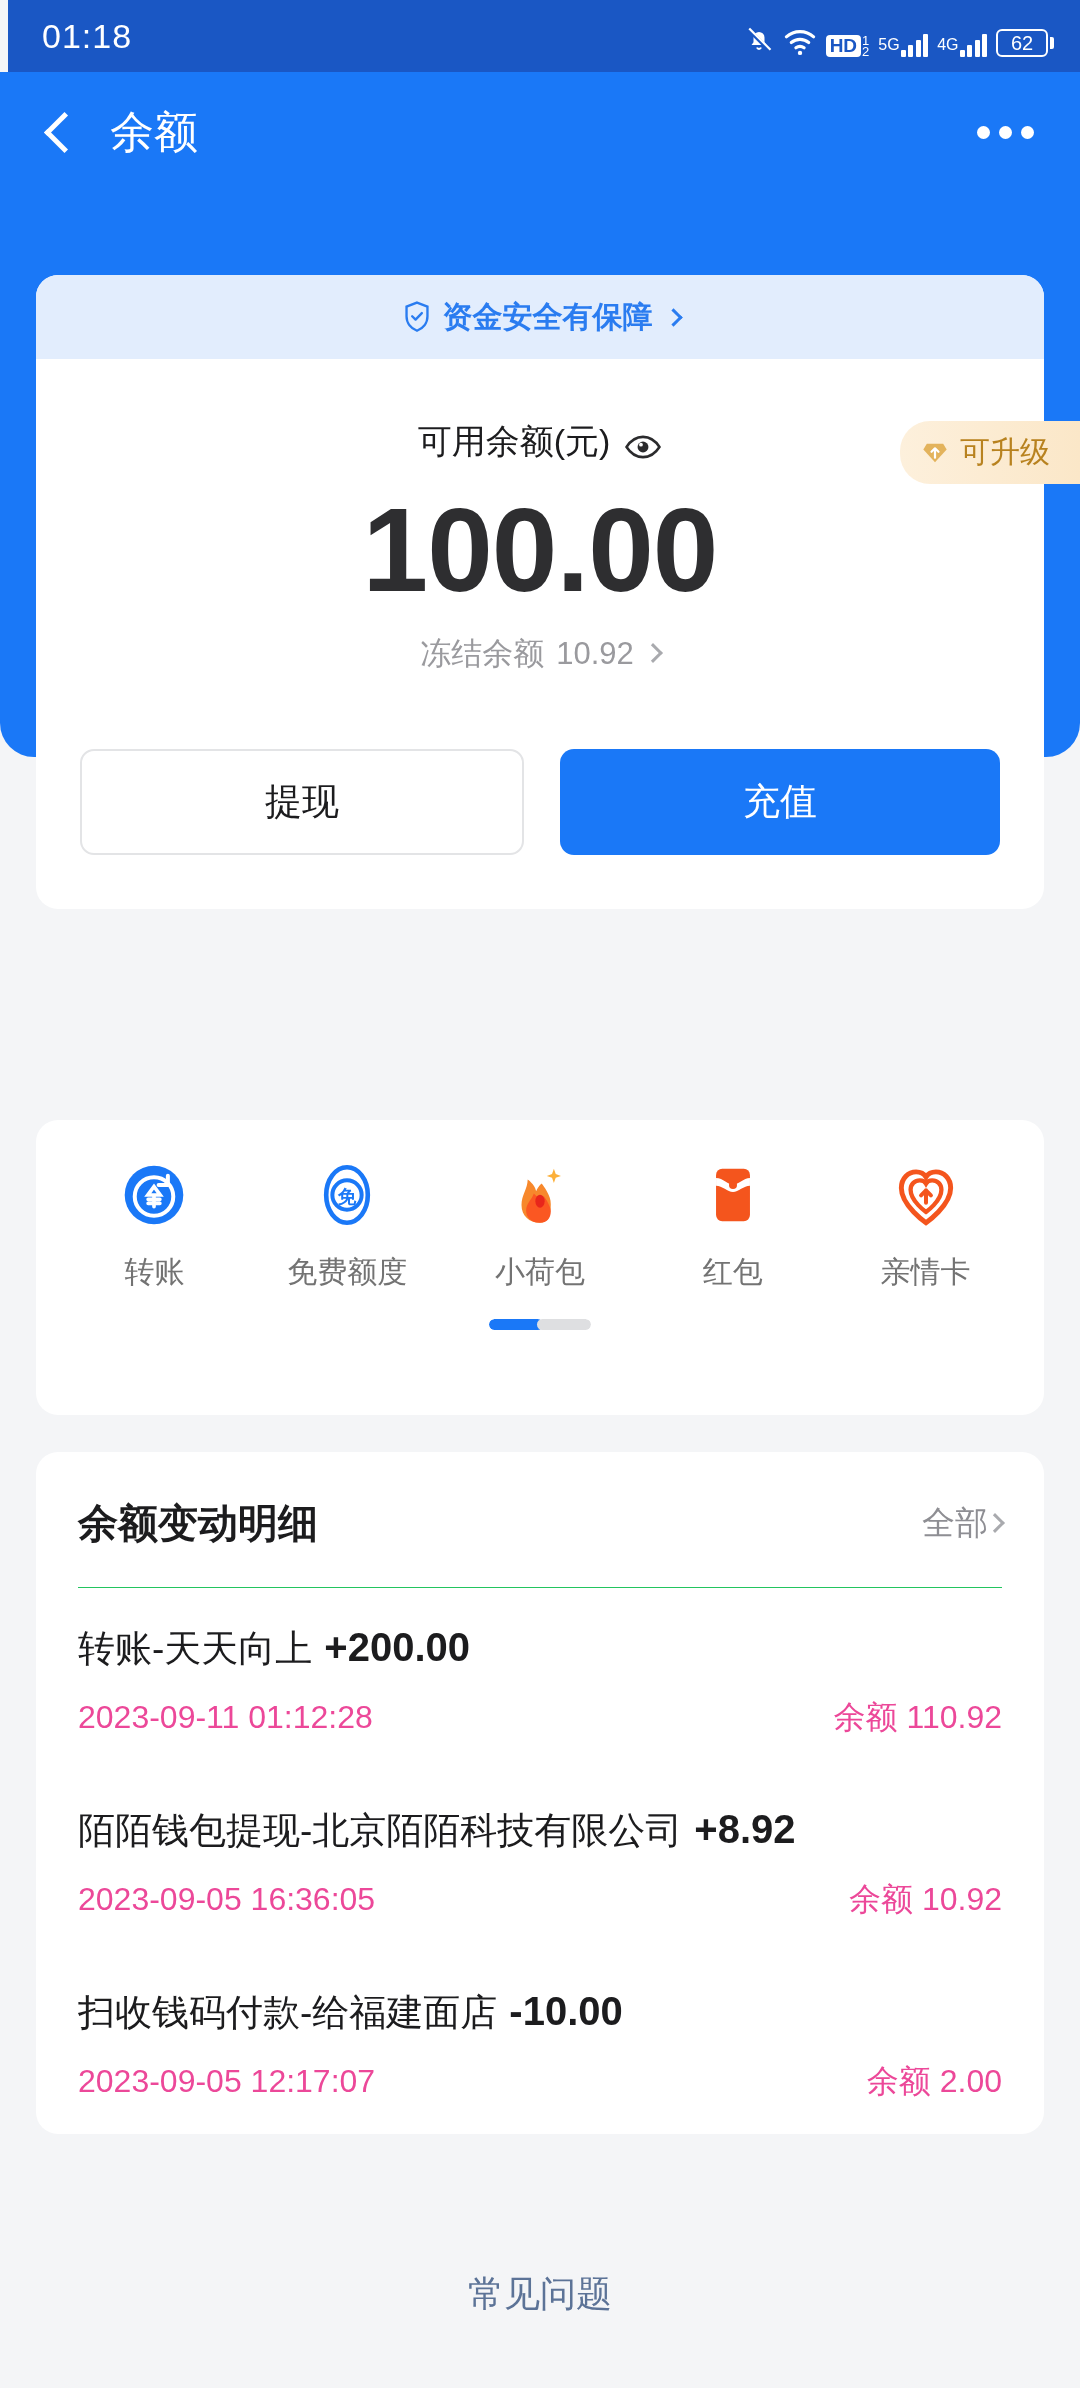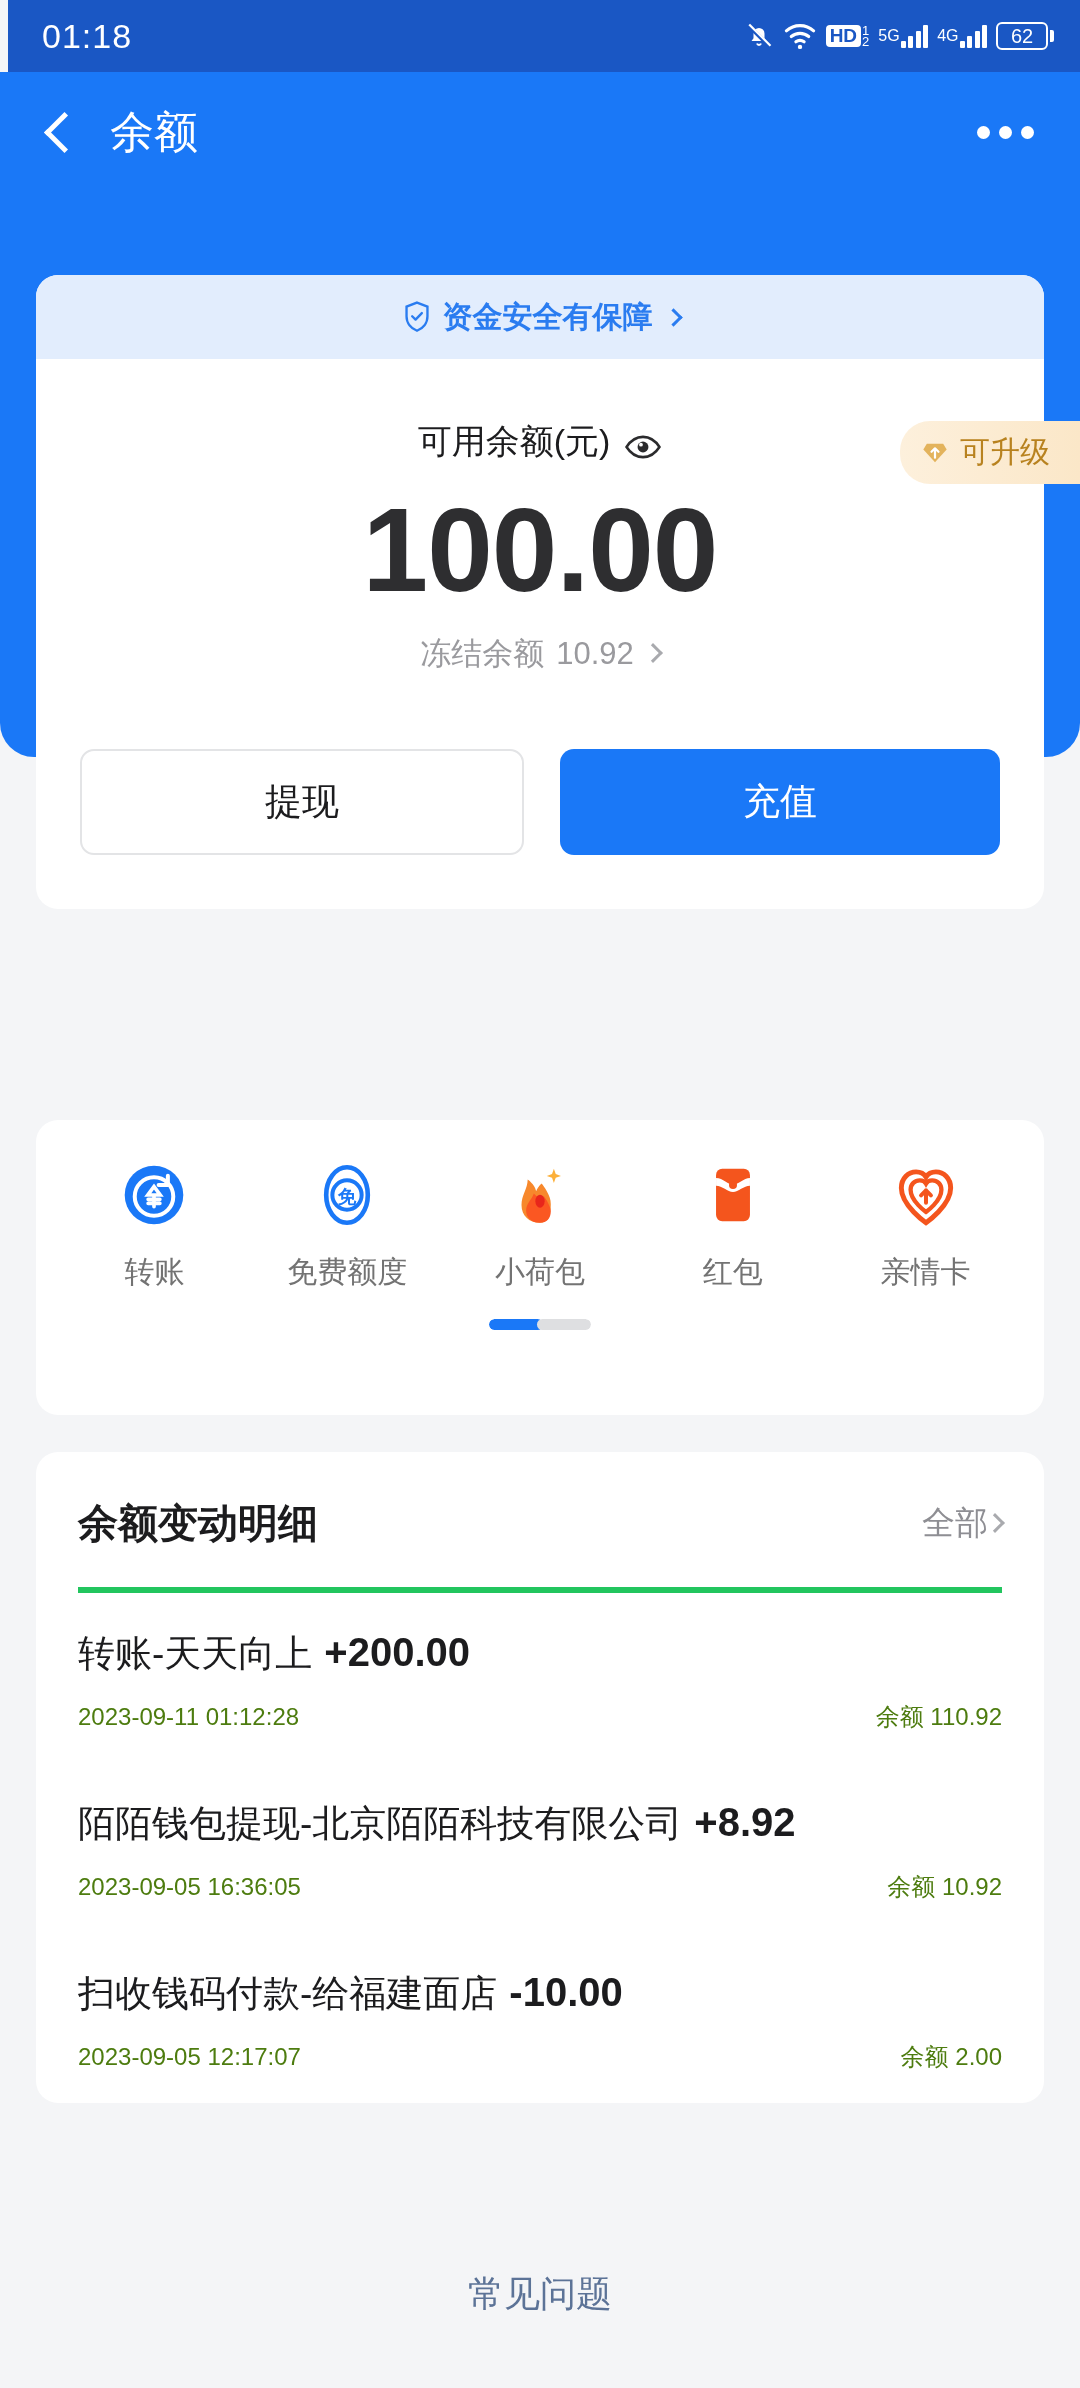--- a/index.html
+++ b/index.html
@@ -12,21 +12,21 @@
   .phone { position: relative; width: 1080px; height: 2388px; background: #f4f5f7; }
 
   
   .statusbar {
     position: absolute; top: 0; left: 8px; width: 1080px; height: 72px;
     background: #1a57c4; color: #fff;
     display: flex; align-items: center; justify-content: space-between;
     padding: 0 34px;
   }
   .status-time { font-size: 34px; letter-spacing: 1px; font-weight: 400; }
-  .status-icons { display: flex; align-items: center; gap: 9px; height: 42px; }
+  .status-icons { display: flex; align-items: flex-end; gap: 9px; height: 42px; }
   .ic { display: flex; align-items: center; }
   .bars { display: flex; align-items: flex-end; gap: 2.5px; height: 24px; }
   .bars i { display: block; width: 5px; background: #fff; border-radius: 1px; }
   .bars i:nth-child(1){height:7px}.bars i:nth-child(2){height:12px}
   .bars i:nth-child(3){height:17px}.bars i:nth-child(4){height:23px}
   .hdbox {
     background: #fff; color: #1a57c4; font-size: 19px; font-weight: 700;
     border-radius: 4px; padding: 1px 4px; line-height: 20px;
   }
   .netlabel { font-size: 16px; line-height: 1; margin-right: 1px; }
@@ -136,30 +136,30 @@
   .pager .on { width: 54px; background: #1a78f7; border-radius: 6px; }
   .pager .off { width: 54px; background: #dedfe1; border-radius: 6px; margin-left:-6px; }
 
   
   .tx-card {
     position: absolute; top: 1452px; left: 36px; width: 1008px;
     background: #fff; border-radius: 22px; padding: 0 42px;
   }
   .tx-head {
     display: flex; align-items: center; justify-content: space-between;
-    padding: 44px 0 36px 0; border-bottom: 6px solid #22c55e;
+    padding: 44px 0 36px 0; border-bottom: 1px solid #22c55e;
   }
   .tx-title { font-size: 40px; font-weight: 700; color: #1c1c1e; }
   .tx-all { display: flex; align-items: center; color: #8e8e93; font-size: 33px; cursor: pointer; }
   .tx-row { padding: 36px 0 30px 0; }
   .tx-line1 { display: flex; align-items: baseline; gap: 12px; }
   .tx-name { font-size: 37px; color: #1c1c1e; }
   .tx-amt { font-size: 40px; font-weight: 700; color: #1c1c1e; white-space: nowrap; }
   .tx-line2 { display: flex; align-items: baseline; justify-content: space-between; margin-top: 22px; }
-  .tx-time, .tx-bal { font-size: 24px; color: #4d7c0f; }
+  .tx-time, .tx-bal { font-size: 32px; color: #ec4899; }
 
   
   .faq {
     position: absolute; top: 2270px; left: 0; width: 1080px;
     text-align: center; color: #5c7397; font-size: 36px; cursor: pointer;
   }
 </style>
 </head>
 <body>
 

